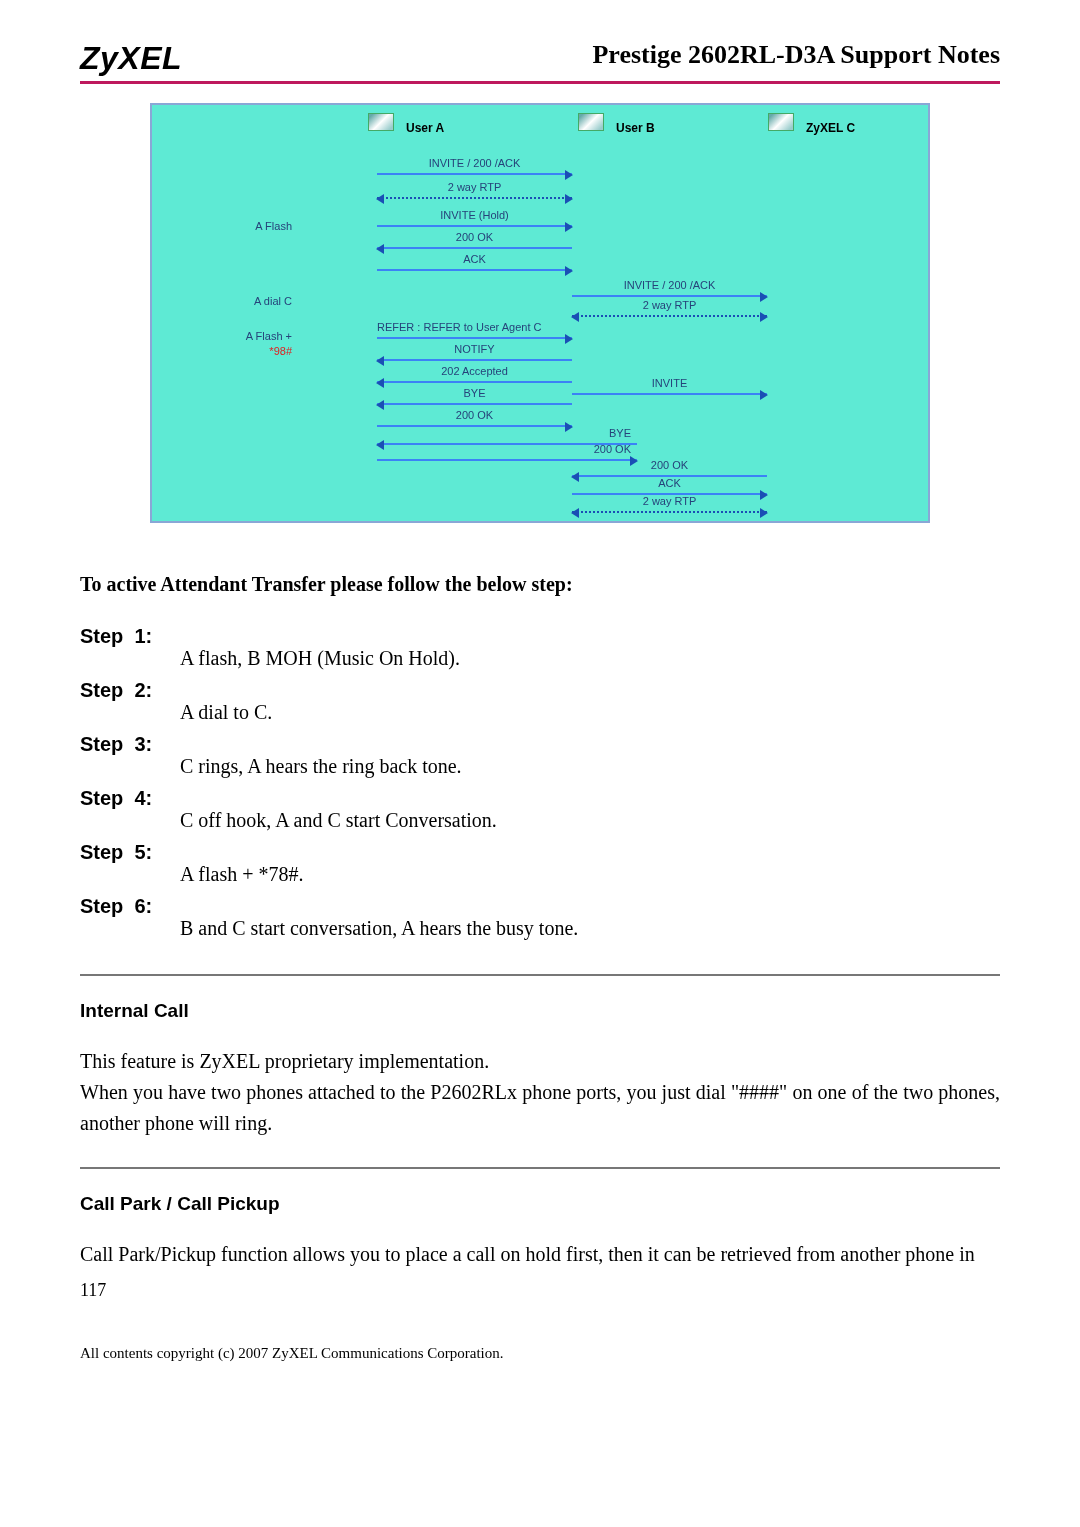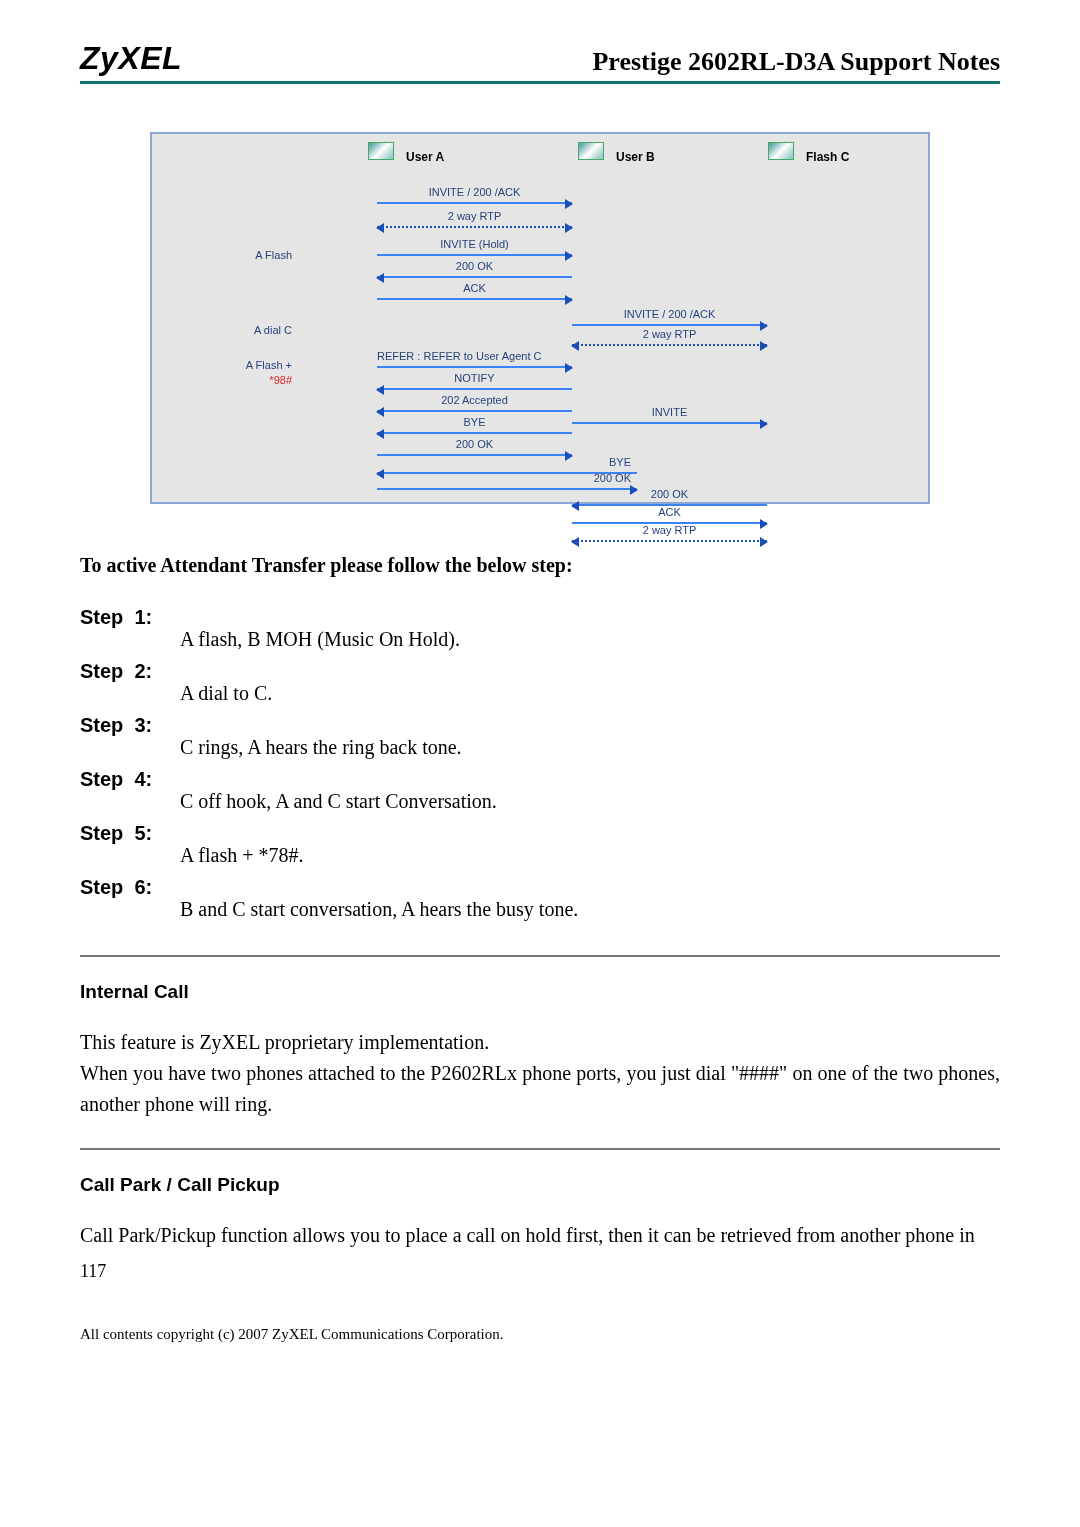--- a/index.html
+++ b/index.html
@@ -6,44 +6,44 @@
   body {
     font-family: "Times New Roman", Times, serif;
     background: #fff;
     width: 1080px;
     padding: 40px 80px 30px 80px;
     color: #000;
   }
   .header-row {
     display: flex;
     justify-content: space-between;
-    align-items: flex-end;
-    border-bottom: 3px solid #0f766e;
+    align-items: flex-start;
+    border-bottom: 3px solid #be185d;
     padding-bottom: 4px;
-    margin-bottom: 48px;
+    margin-bottom: 19px;
   }
   .brand {
     font-family: Arial, Helvetica, sans-serif;
     font-weight: 900;
     font-style: italic;
     font-size: 32px;
     color: #000;
     letter-spacing: 0.5px;
   }
   .doc-title {
     font-size: 26px;
     font-weight: bold;
   }
   .diagram-wrap {
     margin: 0 auto 50px;
     width: 780px;
     border: 2px solid #8aa7d6;
-    background: #e5e5e5;
+    background: #5eead4;
     position: relative;
-    height: 372px;
+    height: 420px;
     font-family: Verdana, Arial, sans-serif;
     font-size: 11px;
     color: #26437a;
   }
   .diagram-wrap .col-userA, .diagram-wrap .col-userB, .diagram-wrap .col-userC {
     position: absolute;
     top: 8px;
     display: flex;
     align-items: center;
     gap: 6px;
@@ -156,21 +156,21 @@
   <div class="col-userA">
     <span class="pc-icon"><span class="pc-monitor"></span><span class="pc-base"></span></span>
     <span class="user-label">User A</span>
   </div>
   <div class="col-userB">
     <span class="pc-icon"><span class="pc-monitor"></span><span class="pc-base"></span></span>
     <span class="user-label">User B</span>
   </div>
   <div class="col-userC">
     <span class="pc-icon"><span class="pc-monitor"></span><span class="pc-base"></span></span>
-    <span class="user-label">Flash C</span>
+    <span class="user-label">ZyXEL C</span>
   </div>
 
   <div class="sidelabel" style="top:115px">A Flash</div>
   <div class="sidelabel" style="top:190px">A dial C</div>
   <div class="sidelabel" style="top:225px">A Flash +</div>
   <div class="sidelabel red" style="top:240px">*98#</div>
 
   <div class="arrow-row" style="left:225px;width:195px;top:68px">
     <span class="label-inner">INVITE / 200 /ACK</span>
     <span class="tip-r"></span>

